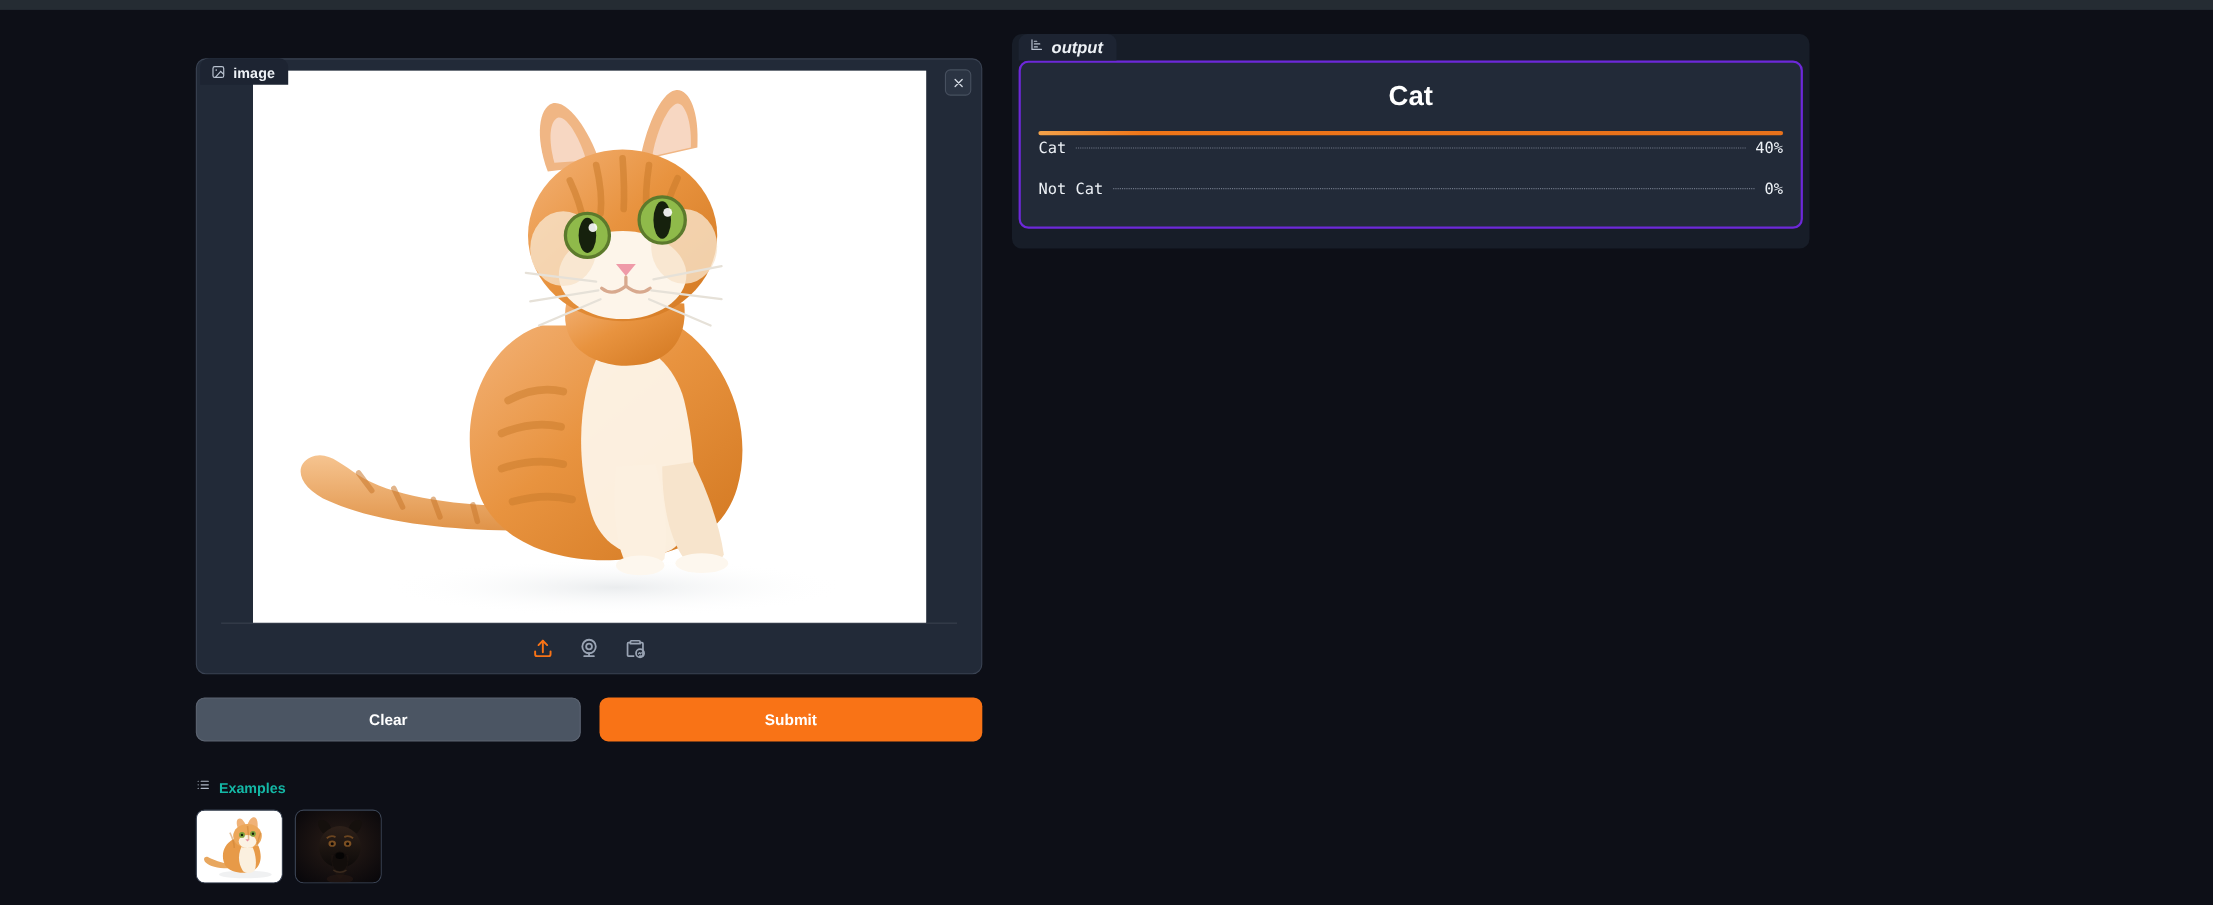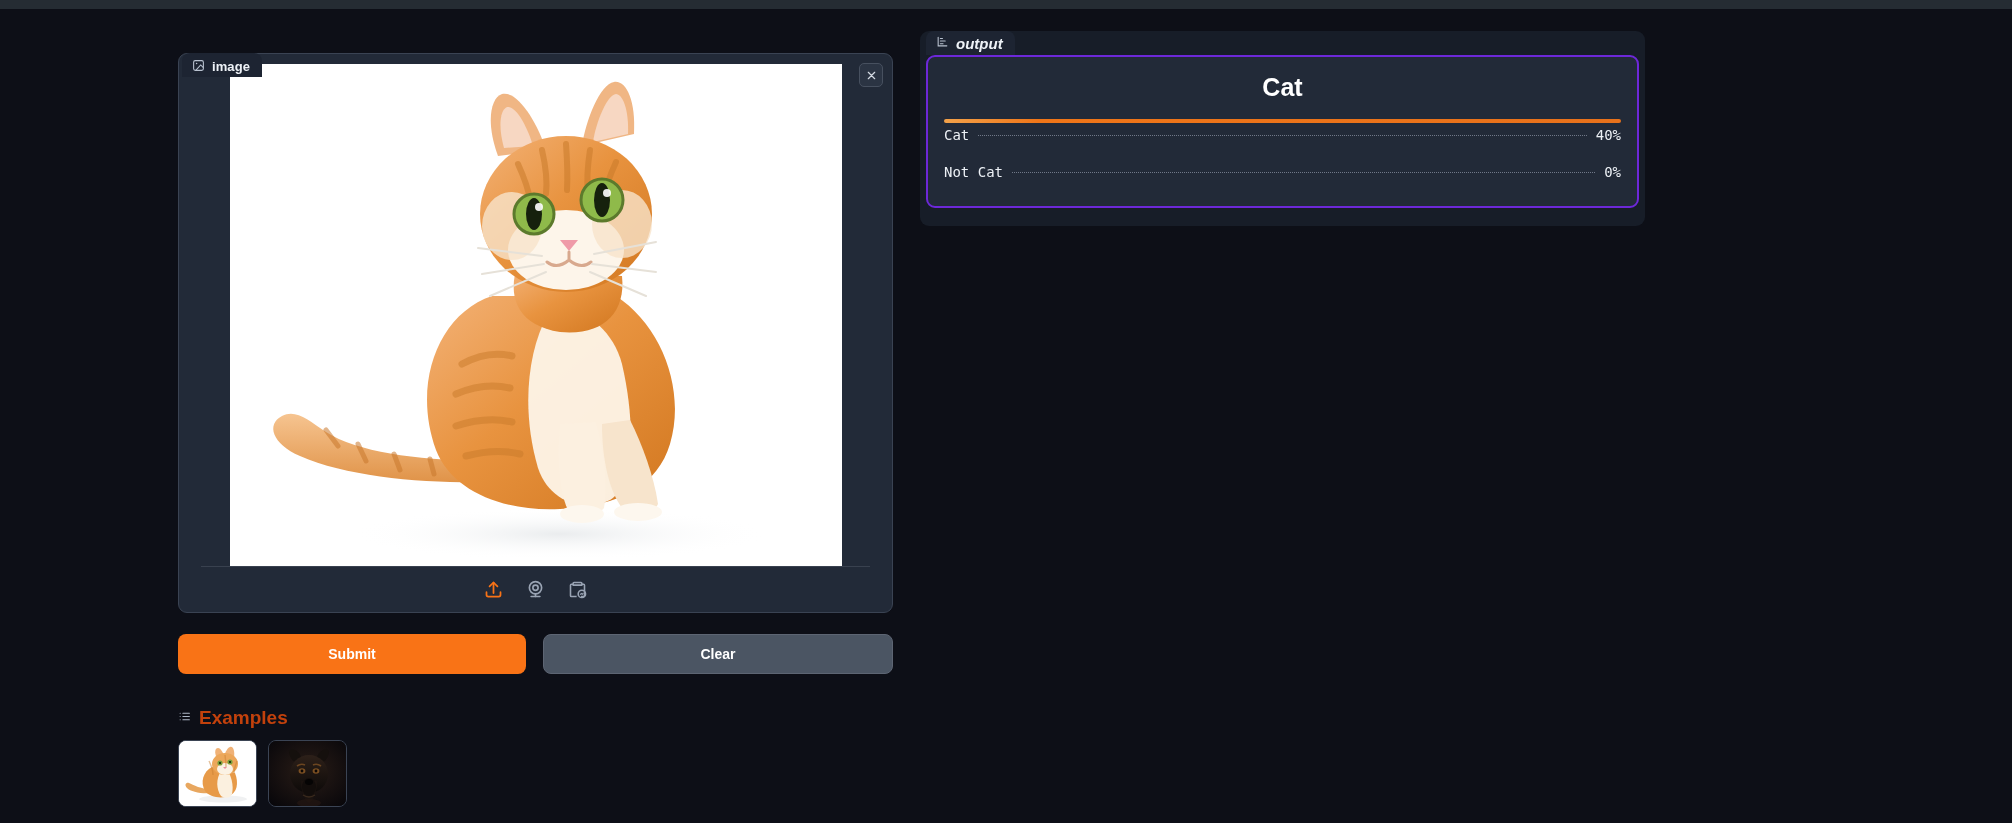--- a/index.html
+++ b/index.html
@@ -82,21 +82,21 @@
     font-size: 14px; font-weight: 700; color: #ffffff; cursor: pointer;
     border: none;
     font-family: "Liberation Sans", sans-serif;
   }
   .btn-clear { background: #4b5563; border: 1px solid #5d6573; }
   .btn-submit { background: #f97316; }
 
   
   .examples { margin-top: 33px; }
   .ex-head { display: flex; align-items: center; gap: 8px; }
-  .ex-head .lbl { color: #c2410c; font-size: 19px; font-weight: 600; }
+  .ex-head .lbl { color: #14b8a6; font-size: 13px; font-weight: 600; }
   .ex-grid { display: flex; gap: 11px; margin-top: 11px; }
   .ex-thumb {
     width: 79px; height: 67px;
     border-radius: 8px; overflow: hidden;
     border: 1px solid #3b4454;
     position: relative; cursor: pointer;
     background: #10131b;
   }
   .ex-thumb.light { background: #ffffff; }
 
@@ -287,22 +287,22 @@
               <path d="M7 6H5a1 1 0 0 0-1 1v12a1 1 0 0 0 1 1h6"></path>
               <circle cx="17" cy="17" r="4.2"></circle>
               <path d="M15 18l1.4-1.6 1 1.1 1.2-1.5" stroke-width="1.3"></path>
             </svg>
           </span>
         </div>
       </div>
     </div>
 
     <div class="btn-row">
+      <button class="btn btn-clear">Clear</button>
       <button class="btn btn-submit">Submit</button>
-      <button class="btn btn-clear">Clear</button>
     </div>
 
     <div class="examples">
       <div class="ex-head">
         <span>
           <svg width="13" height="13" viewBox="0 0 24 24" stroke="#aeb8c6" stroke-width="2" stroke-linecap="round">
             <path d="M9 6h12M9 12h12M9 18h12M4 6h.01M4 12h.01M4 18h.01"></path>
           </svg>
         </span>
         <span class="lbl">Examples</span>

